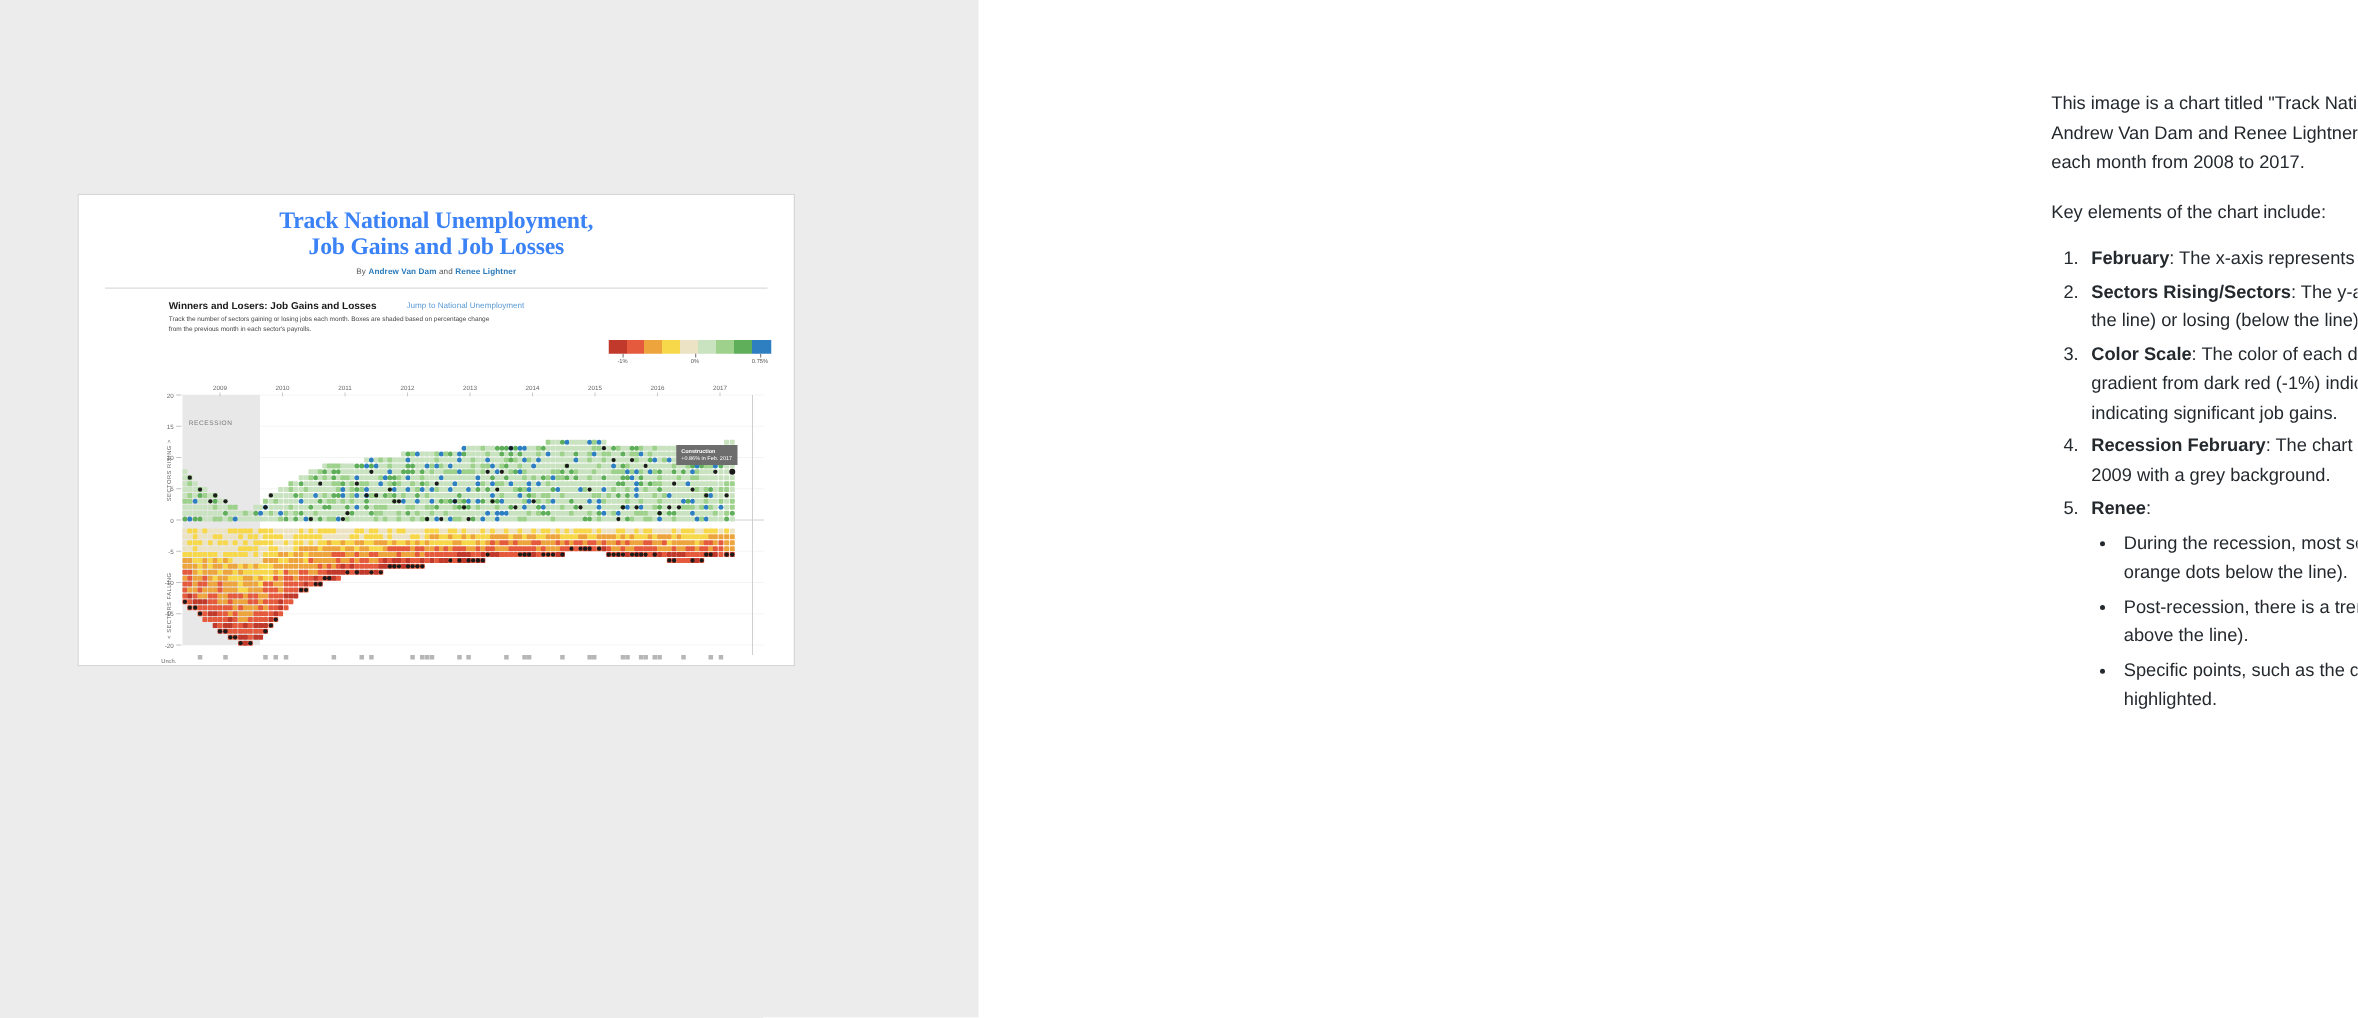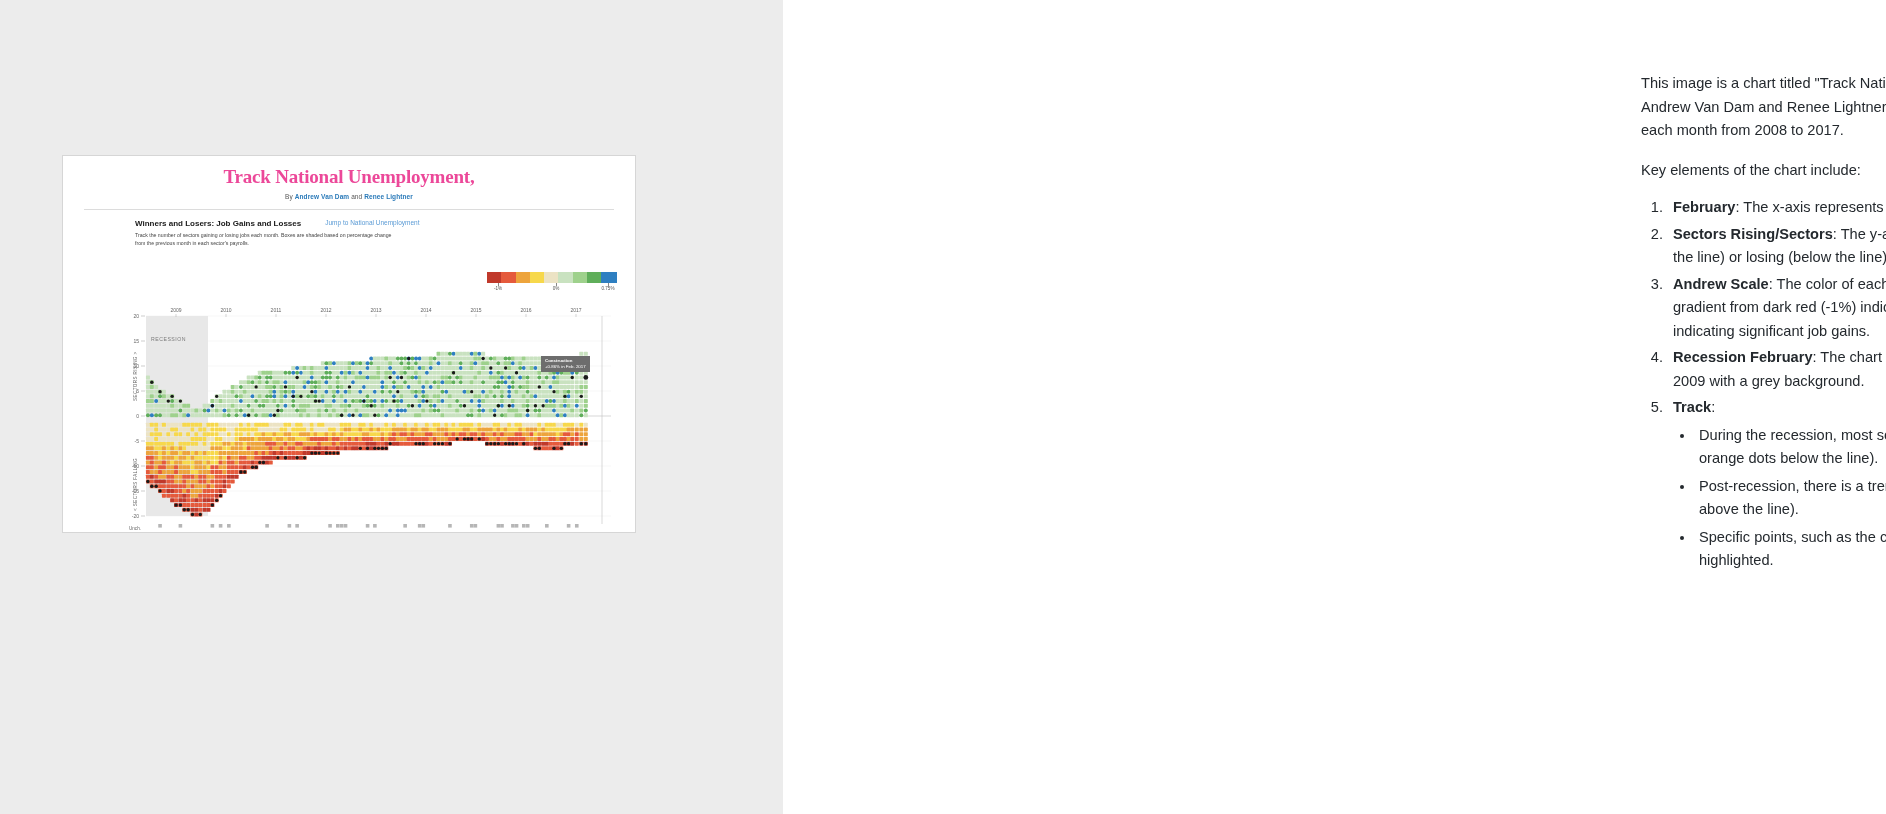--- a/index.html
+++ b/index.html
@@ -30,21 +30,21 @@
     border: 1px solid #d6d6d6;
     overflow: hidden;
   }
 
   .card-title {
     text-align: center;
     font-family: "Liberation Serif", serif;
     font-weight: bold;
     font-size: 19px;
     line-height: 21px;
-    color: #ec4899;
+    color: #3b82f6;
     margin-top: 10px;
     letter-spacing: -0.2px;
   }
   .byline {
     text-align: center;
     font-size: 6.5px;
     color: #666;
     margin-top: 6px;
     letter-spacing: 0.1px;
   }
@@ -53,21 +53,21 @@
 
   .hr-rule {
     height: 1px;
     background: #dcdcdc;
     margin: 9px 21px 0 21px;
   }
 
   .sec-head {
     margin: 9px 0 0 72px;
     display: flex;
-    align-items: flex-start;
+    align-items: center;
     gap: 24px;
   }
   .sec-title { font-size: 8px; font-weight: bold; color: #1a1a1a; }
   .sec-link { font-size: 6.5px; color: #5b9bd5; }
 
   .sec-desc {
     margin: 4px 0 0 72px;
     width: 260px;
     font-size: 5.2px;
     line-height: 7.5px;
@@ -199,20 +199,21 @@
   }
 </style>
 </head>
 <body>
 
 <div class="left-pane">
   <div class="chart-card">
 
     <div class="card-title">
       <div>Track National Unemployment,</div>
+      <div>Job Gains and Job Losses</div>
     </div>
 
     <div class="byline">
       <span class="plain">By</span>
       <b>Andrew Van Dam</b>
       <span class="plain">and</span>
       <b>Renee Lightner</b>
     </div>
 
     <div class="hr-rule"></div>
@@ -2679,27 +2680,27 @@
     <p class="rp-para">Key elements of the chart include:</p>
 
     <ol class="rp-list">
       <li>
         <b>February</b><span>: The x-axis represents the years from 2008 to 2017.</span>
       </li>
       <li>
         <b>Sectors Rising/Sectors</b><span>: The y-axis shows the number of sectors either gaining (above the line) or losing (below the line) jobs.</span>
       </li>
       <li>
-        <b>Andrew Scale</b><span>: The color of each dot represents the percentage change in payrolls, with a gradient from dark red (-1%) indicating significant job losses, to dark blue (0.75%) indicating significant job gains.</span>
+        <b>Color Scale</b><span>: The color of each dot represents the percentage change in payrolls, with a gradient from dark red (-1%) indicating significant job losses, to dark blue (0.75%) indicating significant job gains.</span>
       </li>
       <li>
         <b>Recession February</b><span>: The chart highlights the recession period from late 2008 to mid-2009 with a grey background.</span>
       </li>
       <li>
-        <b>Track</b><span>:</span>
+        <b>Renee</b><span>:</span>
         <ul class="rp-sub">
           <li>During the recession, most sectors experienced job losses (predominantly red and orange dots below the line).</li>
           <li>Post-recession, there is a trend towards job gains (predominantly green and blue dots above the line).</li>
           <li>Specific points, such as the construction sector gaining 0.86% in February 2017, are highlighted.</li>
         </ul>
       </li>
     </ol>
   </div>
 </div>
 

